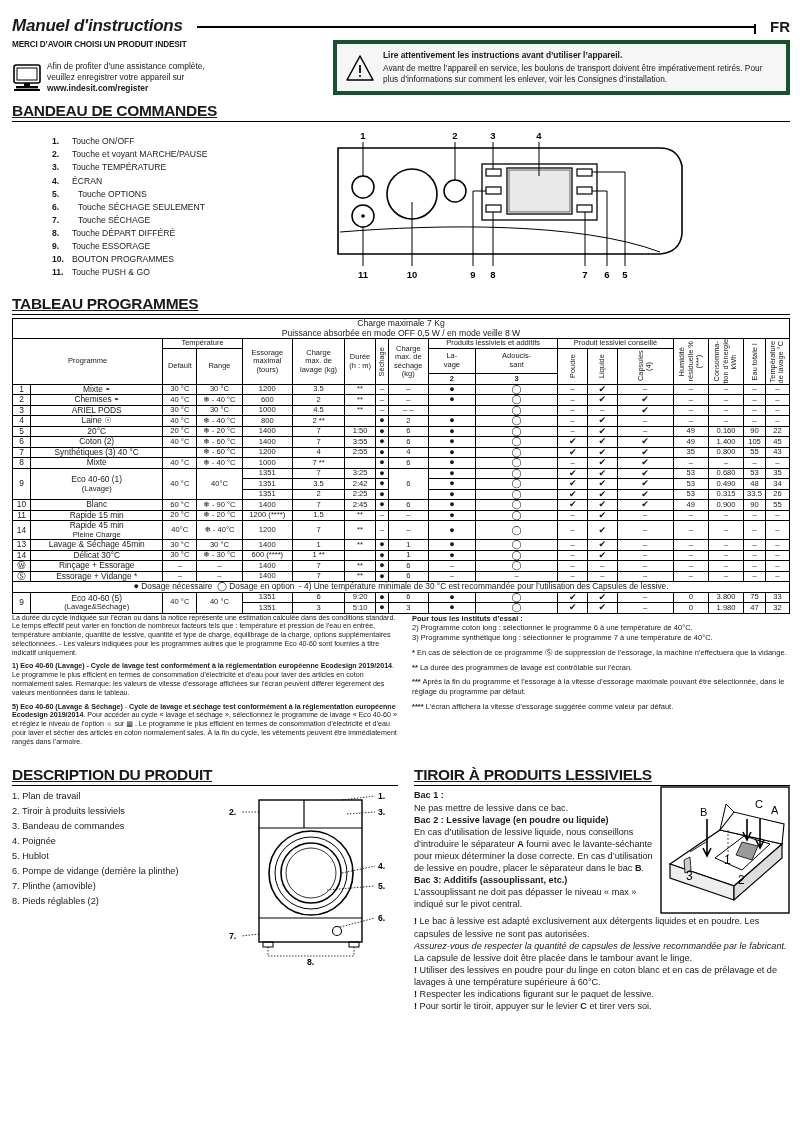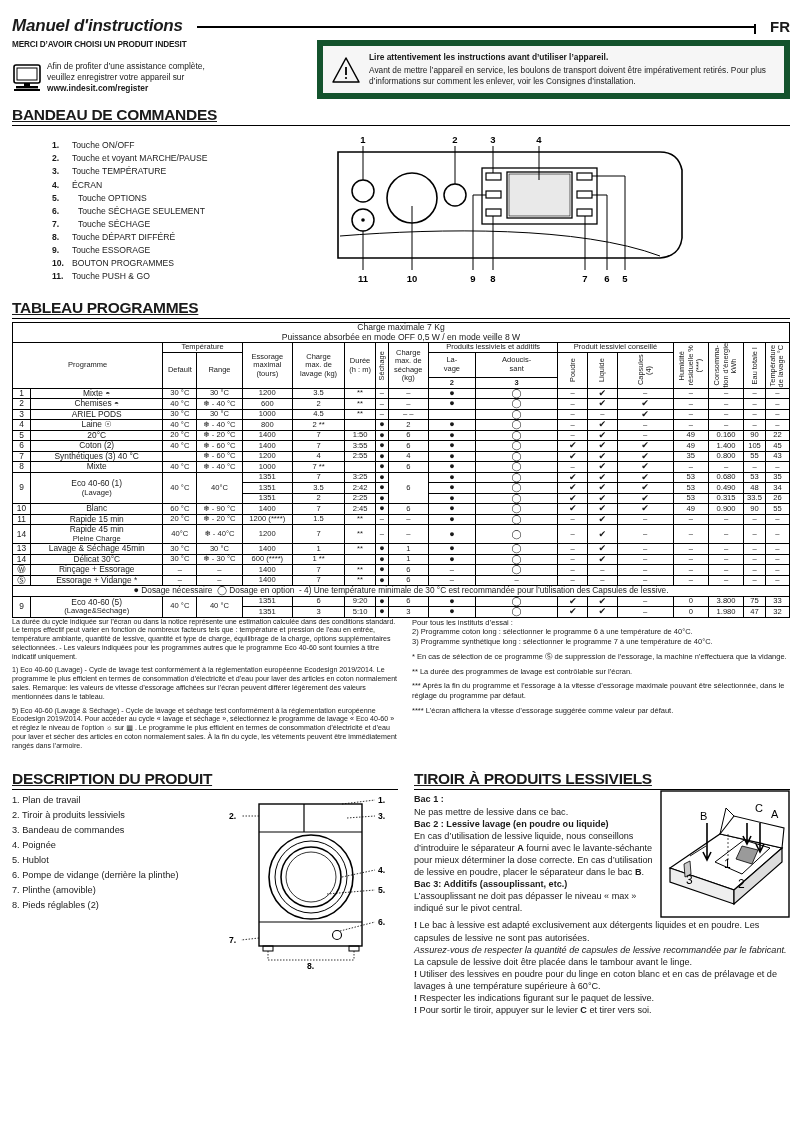--- a/index.html
+++ b/index.html
@@ -18,30 +18,30 @@
   .hdr { display:flex; align-items:center; gap:8px; }
   .hdr-title {
     font-size: 17px; font-weight: bold; font-style: italic;
     letter-spacing:-.2px; white-space:nowrap;
   }
   .hdr-rule { flex:1; height:0; border-top:2px solid #000; margin:0 6px; position:relative; top:1px;}
   .hdr-rule:after{ content:""; position:absolute; right:0; top:-4px; width:2px; height:10px; background:#000;}
   .hdr-lang { font-size:15px; font-weight:bold; }
 
   
-  .top-row { display:flex; gap:10px; margin-top:4px; }
+  .top-row { display:flex; gap:26px; margin-top:4px; }
   .thanks { width: 285px; }
   .thanks-title { font-size:8.2px; font-weight:bold; letter-spacing:-.15px; }
   .thanks-body { display:flex; gap:5px; margin-top:12px; }
   .monitor-ic { flex:0 0 auto; width:30px; height:30px; margin-top:2px;}
   .thanks-lines { font-size:8.4px; line-height:1.32; }
   .thanks-lines b { font-weight:bold; }
 
   .warn {
-    flex:1; border:6px solid #14532d; background:#f6f6f6;
+    flex:1; border:4px solid #14532d; background:#f6f6f6;
     display:flex; gap:8px; padding:6px 8px 7px 8px; margin-left:10px;
   }
   .warn-ic { flex:0 0 auto; width:30px; height:30px; margin-top:3px;}
   .warn-txt { font-size:8.3px; line-height:1.3; }
   .warn-txt .b { font-weight:bold; display:block; margin-bottom:2px; font-size:8.4px;}
 
   
   .sect-title {
     font-size:15.5px; font-weight:bold; letter-spacing:-.3px; margin-top:7px;text-decoration:underline;
   }
@@ -69,21 +69,21 @@
   .prg .sub { font-weight:normal; font-size:7.6px; display:block;}
   .idx { font-weight:bold; font-size:8.4px; width:18px; }
   .dot { font-size:9px; line-height:1; }
   .legend-row td { text-align:left; padding:2px 3px; font-size:8.3px; }
 
   
   .notes { display:flex; gap:14px; margin-top:0; }
   .notes-l { width:386px; font-size:7.1px; line-height:1.24; }
   .notes-r { flex:1; font-size:7.5px; line-height:1.3; }
   .notes p { margin:0 0 5px 0; }
-  .notes b { font-weight:normal;text-align:right; }
+  .notes b { font-weight:bold;text-align:right; }
 
   
   .bottom { display:flex; gap:16px; margin-top:8px; }
   .bl { width:386px; }
   .br { flex:1; }
   .desc-list { font-size:9.2px; line-height:1.62; margin-top:3px; }
   .desc-figwrap { position:relative; }
   .tir-body { font-size:9.1px; line-height:1.33; margin-top:3px; }
   .tir-body b { font-weight:bold; }
   .tir-body i { font-style:italic; }

